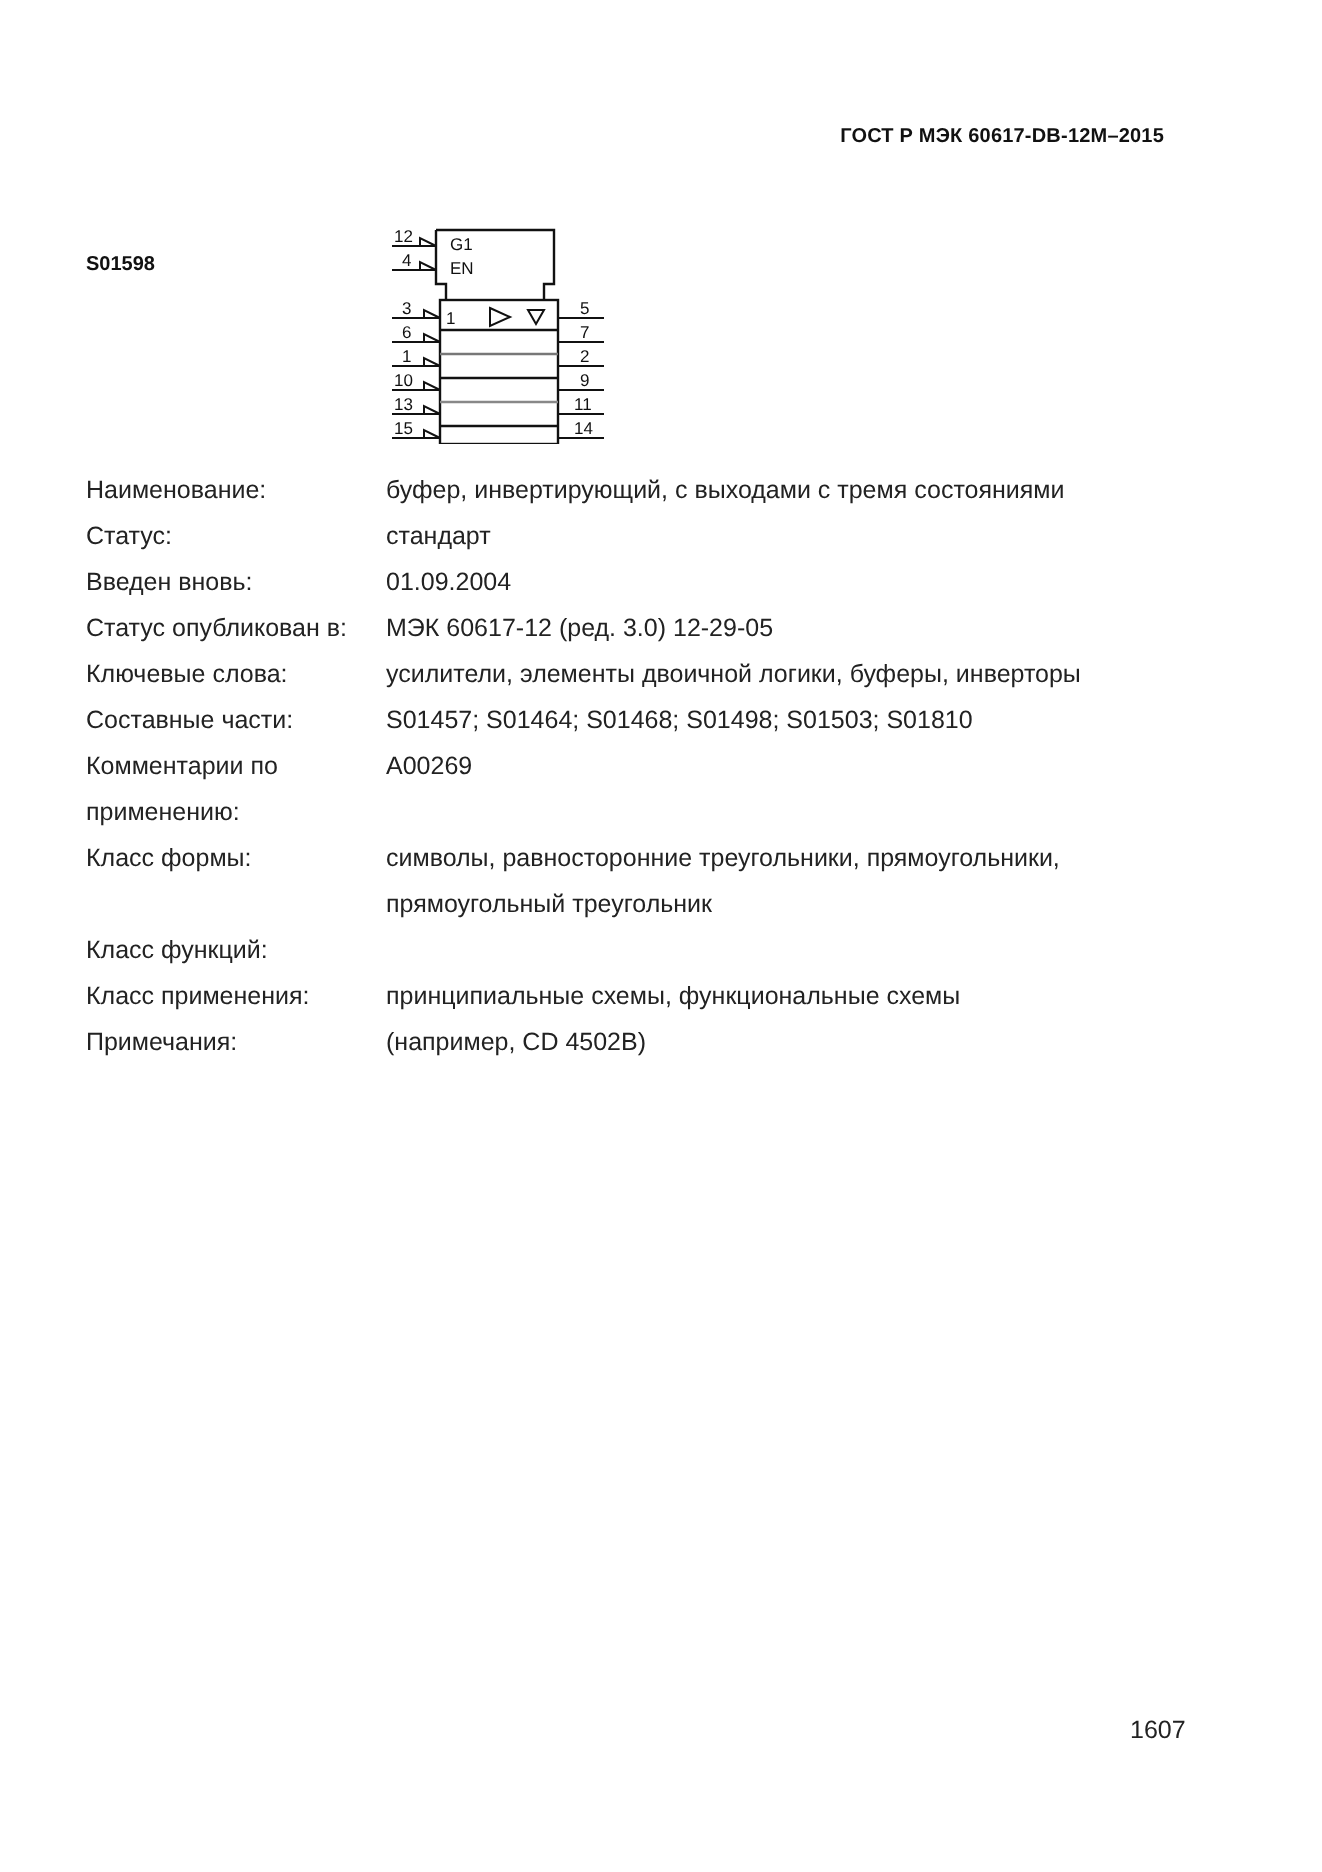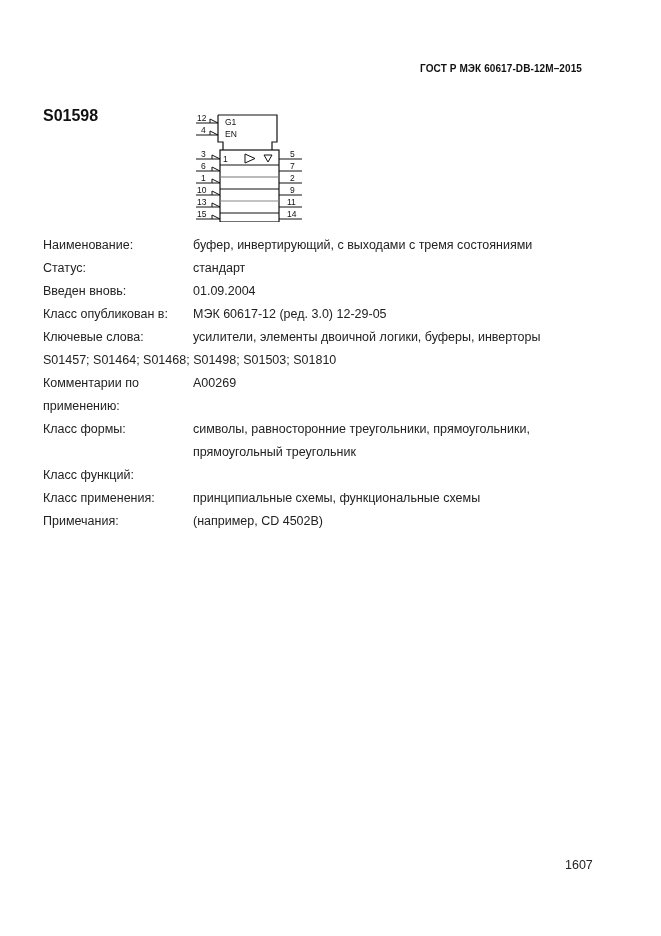--- a/index.html
+++ b/index.html
@@ -20,22 +20,22 @@
       top: 63px;
       right: 79px;
       font-size: 10px;
       font-weight: bold;
       letter-spacing: 0.1px;
       color: #111;
     }
     .symbol-id {
       position: absolute;
       left: 43px;
-      top: 107px;
-      font-size: 16px;
+      top: 127px;
+      font-size: 10px;
       font-weight: bold;
       color: #111;
     }
     .symbol-figure {
       position: absolute;
       left: 192px;
       top: 112px;
       width: 120px;
       height: 110px;
     }
@@ -157,28 +157,29 @@
     </div>
     <div class="prop-row">
       <div class="prop-label">Статус:</div>
       <div class="prop-value">стандарт</div>
     </div>
     <div class="prop-row">
       <div class="prop-label">Введен вновь:</div>
       <div class="prop-value">01.09.2004</div>
     </div>
     <div class="prop-row">
-      <div class="prop-label">Класс опубликован в:</div>
+      <div class="prop-label">Статус опубликован в:</div>
       <div class="prop-value">МЭК 60617-12 (ред. 3.0) 12-29-05</div>
     </div>
     <div class="prop-row">
       <div class="prop-label">Ключевые слова:</div>
       <div class="prop-value">усилители, элементы двоичной логики, буферы, инверторы</div>
     </div>
     <div class="prop-row">
+      <div class="prop-label">Составные части:</div>
       <div class="prop-value">S01457; S01464; S01468; S01498; S01503; S01810</div>
     </div>
     <div class="prop-row">
       <div class="prop-label">Комментарии по</div>
       <div class="prop-value">A00269</div>
     </div>
     <div class="prop-row">
       <div class="prop-label">применению:</div>
       <div class="prop-value"></div>
     </div>

